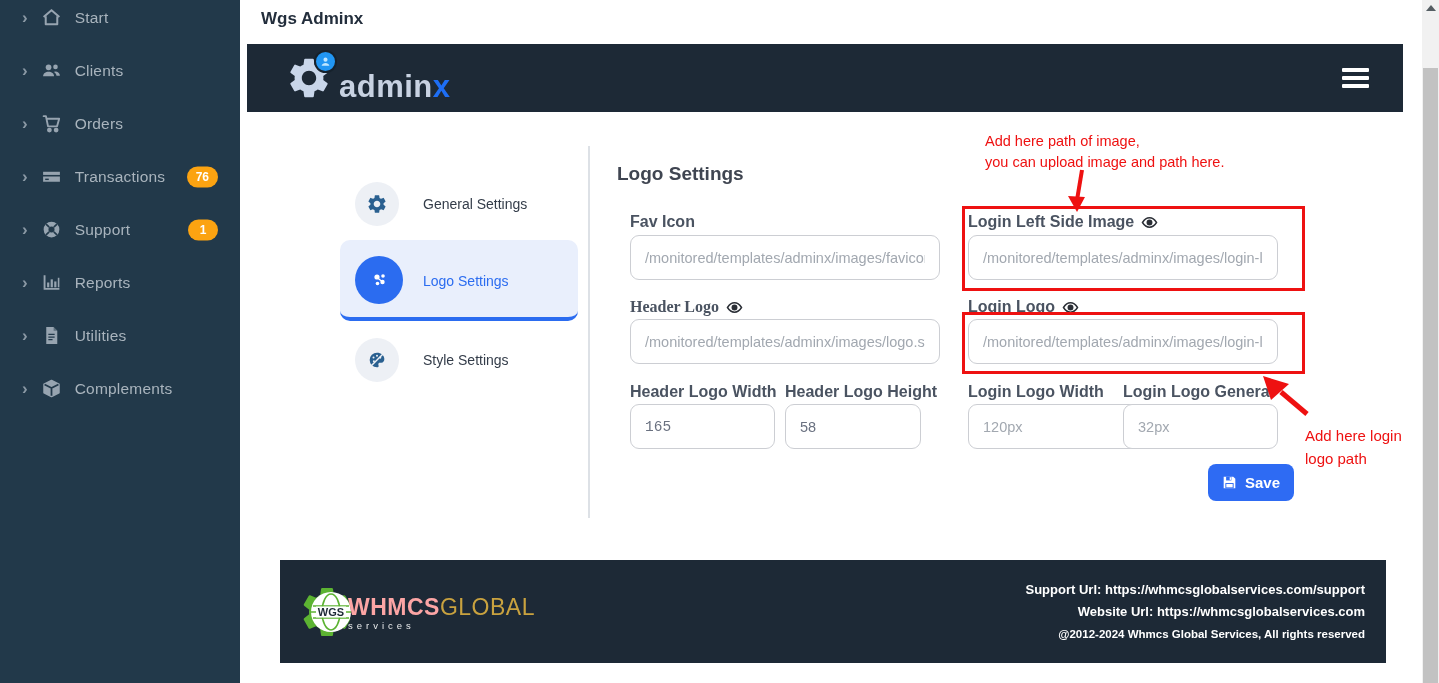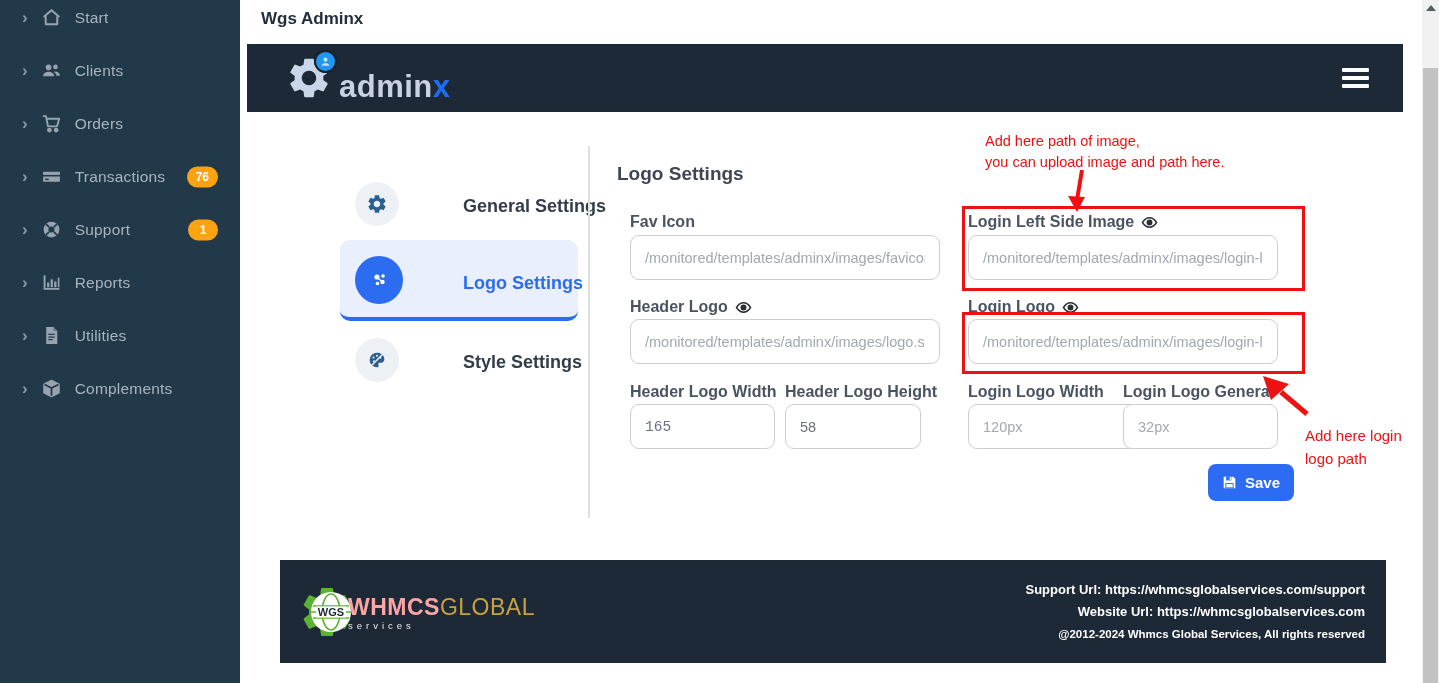--- a/index.html
+++ b/index.html
@@ -46,21 +46,21 @@
   }
   .brand-admin { color:#c8d2e2; font-size:31px; font-weight:bold; letter-spacing:.5px; line-height:1; }
   .brand-x { color:#1e6ef5; font-size:31px; font-weight:bold; line-height:1; }
   .hamburger { display:flex; flex-direction:column; gap:4px; cursor:pointer; }
   .hamburger span { width:27px; height:4px; background:#ffffff; border-radius:1px; }
   
   .tab-circle {
     position:absolute; width:44px; height:44px; border-radius:50%;
     background:#edf0f5; display:flex; align-items:center; justify-content:center;
   }
-  .tab-label { position:absolute; font-size:18px; font-weight:bold; color:#333c49;margin-left:40px; }
+  .tab-label { position:absolute; font-size:14px; font-weight:normal; color:#333c49; }
   .tab-active-card {
     position:absolute; left:340px; top:240px; width:238px; height:81px;
     background:#e9effc; border-radius:10px; border-bottom:4px solid #2b6cf0;
     cursor:pointer;
   }
   .tab-circle.active { background:#2b6cf0; width:48px; height:48px; }
   .tab-label.active { color:#2b6cf0; }
   .vdivider { position:absolute; left:588px; top:146px; width:2px; height:372px; background:#dde1e6; }
   
   .form-heading { position:absolute; left:617px; top:163px; font-size:19px; font-weight:bold; color:#3f4551; }
@@ -297,21 +297,21 @@
     <span>Login Left Side Image</span>
     <span style="display:flex;">
       <svg width="17" height="17" viewBox="0 0 16 16" fill="none" stroke="#2b2f36" stroke-width="1.4">
           <path d="M1.4 8S4.2 3.6 8 3.6 14.6 8 14.6 8 11.8 12.4 8 12.4 1.4 8 1.4 8z"></path>
           <circle cx="8" cy="8" r="2.1" fill="#2b2f36"></circle>
         </svg>
     </span>
   </label>
   <input class="text-input w-big" style="left: 968px; top: 235px;" type="text" placeholder="/monitored/templates/adminx/images/login-left">
 
-  <label class="f-label" style="left:630px; top:298px;">
+  <label class="f-label" style="left:630px; top:298px;font-family:Liberation Serif, serif;">
     <span>Header Logo</span>
     <span style="display:flex;">
       <svg width="17" height="17" viewBox="0 0 16 16" fill="none" stroke="#2b2f36" stroke-width="1.4">
           <path d="M1.4 8S4.2 3.6 8 3.6 14.6 8 14.6 8 11.8 12.4 8 12.4 1.4 8 1.4 8z"></path>
           <circle cx="8" cy="8" r="2.1" fill="#2b2f36"></circle>
         </svg>
     </span>
   </label>
   <input class="text-input w-big" style="left: 630px; top: 319px;" type="text" placeholder="/monitored/templates/adminx/images/logo.svg">
 

